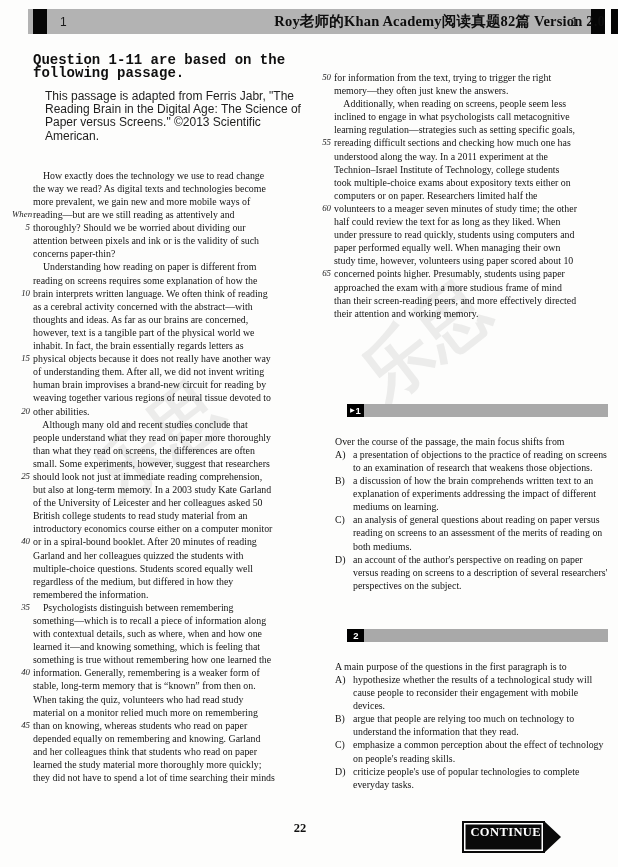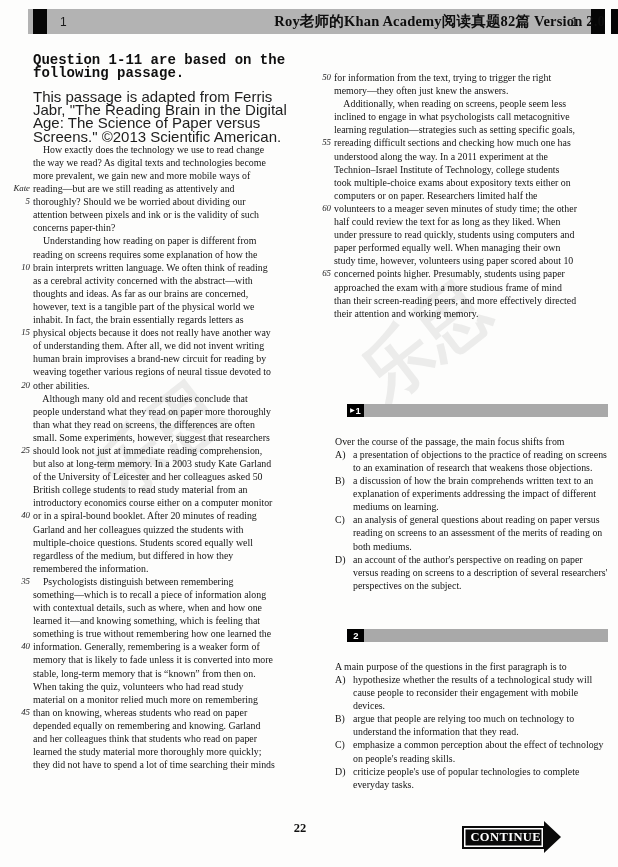--- a/index.html
+++ b/index.html
@@ -35,24 +35,24 @@
 
   
   .col-left{ position:absolute; left:12px; top:54px; width:294px; }
   .col-right{ position:absolute; left:313px; top:69px; width:297px; }
   .intro{ margin-left:21px; }
   .q-heading{
     font-family:Liberation Mono, monospace; font-weight:bold; font-size:14px;
     color:#0f0f0f; line-height:13px;
   }
   .source{
-    font-family:"Liberation Sans", sans-serif; font-size:15px; line-height:13.2px;
-    color:#1d1d1d; margin-top:10px; width:258px;
-  }
-  .passage{ }
+    font-family:"Liberation Sans", sans-serif; font-size:12px; line-height:13.2px;
+    color:#1d1d1d; margin-top:10px; width:258px;margin-left:12px;
+  }
+  .passage{ margin-top:26px; }
   .pline{ display:flex; line-height:13.1px; font-size:9.9px; }
   .ln{
     width:21px; min-width:21px; font-style:italic; font-size:8.8px;
     text-align:right; padding-right:3px; color:#222;
   }
   .lt{ white-space:pre; }
 
   
   .qblock{ margin-left:22px; width:273px; }
   .qblock.first{ margin-top:84px; }
@@ -68,21 +68,21 @@
   .choices{ }
   .choice{ display:flex; font-size:9.9px; line-height:13.1px; }
   .cl{ width:18px; min-width:18px; }
   .ct{ flex:1; }
 
   
   .footer-pagenum{
     position:absolute; left:0; width:600px; top:821px; text-align:center;
     font-weight:bold; font-size:12.5px; color:#111;
   }
-  .continue{ position:absolute; right:57px; bottom:14px; display:flex; align-items:center; }
+  .continue{ position:absolute; right:57px; bottom:14px; display:flex; }
   .continue-body{
     background:#0a0a0a; color:#fff; font-weight:bold; font-size:12.5px;
     padding:4px 4px 4px 8px; letter-spacing:0.4px;
     box-shadow: inset 0 0 0 2px #0a0a0a, inset 0 0 0 3.5px #fff;
   }
   .continue-head{
     width:0; height:0; border-left:17px solid #0a0a0a;
     border-top:16px solid transparent; border-bottom:16px solid transparent; margin-left:-1px;
   }
 </style>
@@ -123,21 +123,21 @@
           <span class="ln"></span>
           <span class="lt">the way we read? As digital texts and technologies become</span>
         </div>
 
         <div class="pline">
           <span class="ln"></span>
           <span class="lt">more prevalent, we gain new and more mobile ways of</span>
         </div>
 
         <div class="pline">
-          <span class="ln">Kate</span>
+          <span class="ln">When</span>
           <span class="lt">reading—but are we still reading as attentively and</span>
         </div>
 
         <div class="pline">
           <span class="ln">5</span>
           <span class="lt">thoroughly? Should we be worried about dividing our</span>
         </div>
 
         <div class="pline">
           <span class="ln"></span>
@@ -303,24 +303,20 @@
         <div class="pline">
           <span class="ln"></span>
           <span class="lt">something is true without remembering how one learned the</span>
         </div>
 
         <div class="pline">
           <span class="ln">40</span>
           <span class="lt">information. Generally, remembering is a weaker form of</span>
         </div>
 
-        <div class="pline">
-          <span class="ln"></span>
-          <span class="lt">memory that is likely to fade unless it is converted into more</span>
-        </div>
 
         <div class="pline">
           <span class="ln"></span>
           <span class="lt">stable, long-term memory that is “known” from then on.</span>
         </div>
 
         <div class="pline">
           <span class="ln"></span>
           <span class="lt">When taking the quiz, volunteers who had read study</span>
         </div>

